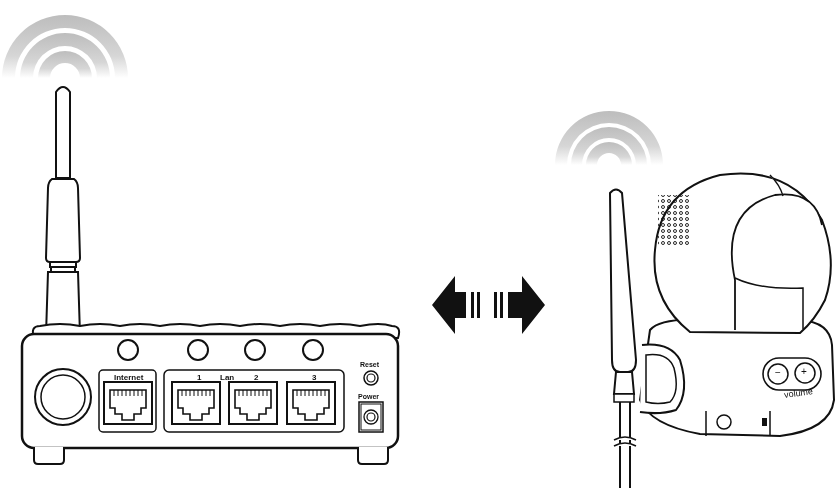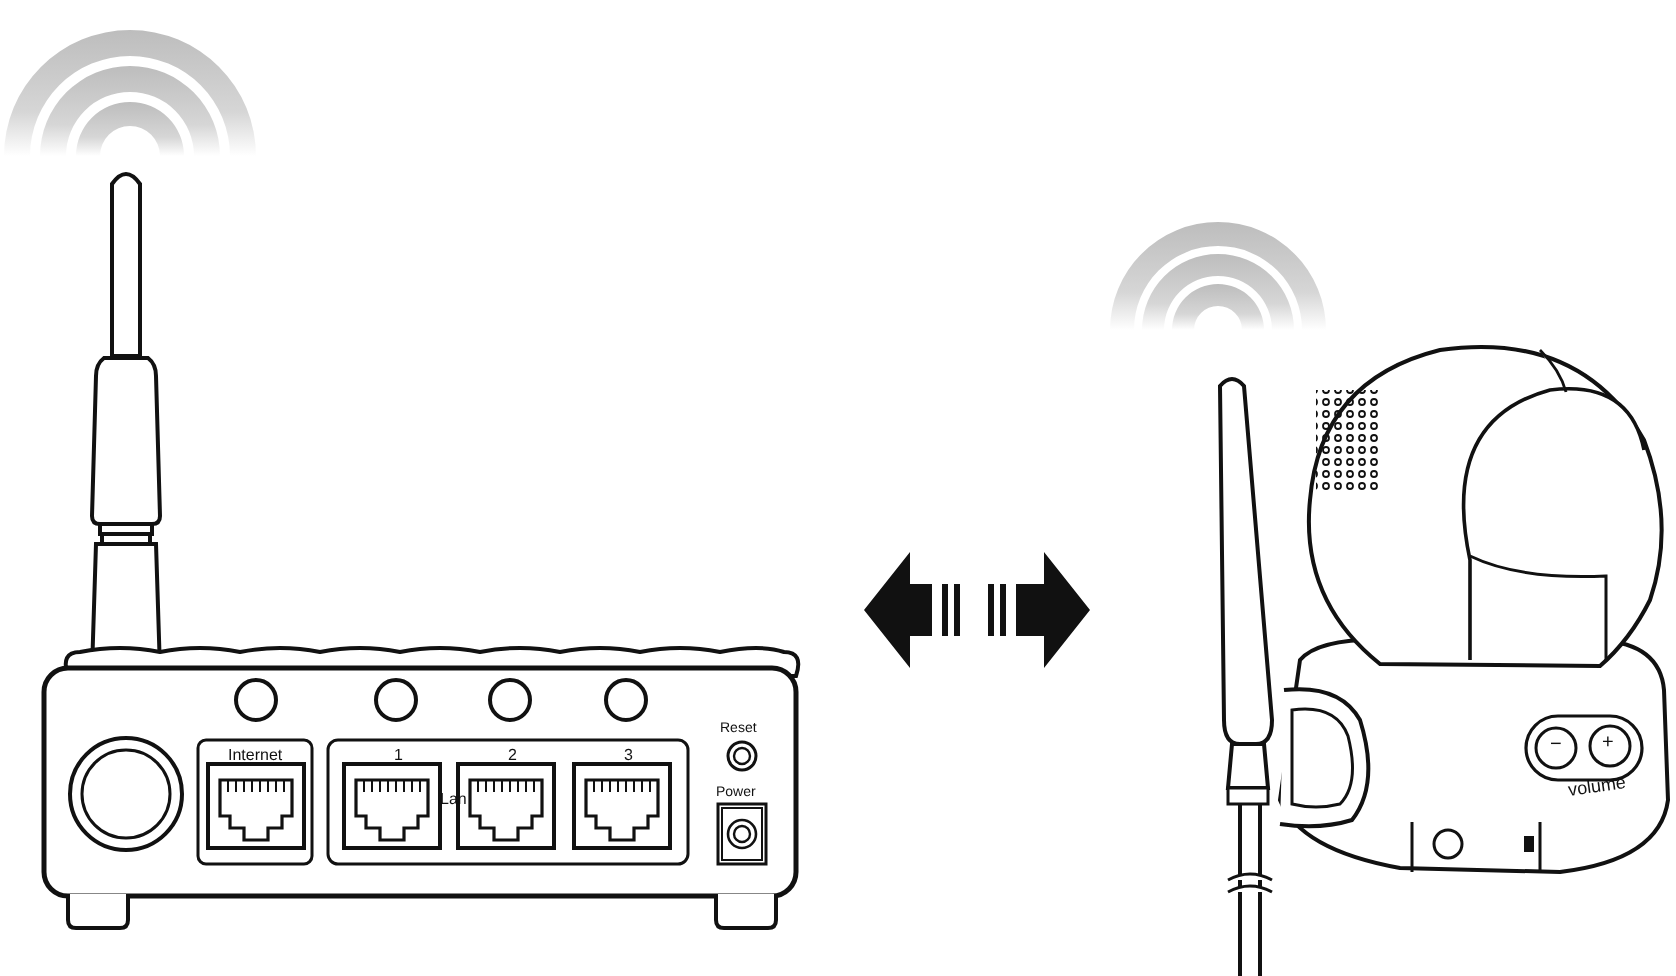--- a/index.html
+++ b/index.html
@@ -1,19 +1,19 @@
 <!DOCTYPE html>
 <html><head>
 <meta charset="utf-8">
 <style>
   html, body { margin:0; padding:0; background:#ffffff; }
   body { width:838px; height:488px; position:relative; overflow:hidden;
          font-family: "Liberation Sans", sans-serif; }
   .layer { position:absolute; left:0; top:0; }
-  .lbl { position:absolute; font-family:"Liberation Sans", sans-serif; font-weight:normal;
+  .lbl { position:absolute; font-family:"Liberation Sans", sans-serif; font-weight:bold;
          color:#111; white-space:nowrap; line-height:1; }
   .vol { position:absolute; font-family:"Liberation Sans", sans-serif; color:#111;
          font-size:9px; transform:rotate(-8deg); line-height:1; }
 </style>
 </head>
 <body>
 
 <svg class="layer" width="838" height="488" viewBox="0 0 838 488">
   <defs>
     <linearGradient id="sig" x1="0" y1="0" x2="0" y2="1">
@@ -130,21 +130,21 @@
     <circle cx="805" cy="373" r="10" stroke-width="1.5"></circle>
 
     <path d="M610,193 Q616,186 622,193 L636,360 Q636,372 628,372 L620,372 Q612,372 612,360 Z"></path>
     <path d="M616,372 L632,372 L634,394 L614,394 Z"></path>
     <rect x="614" y="394" width="20" height="8" stroke-width="1.5"></rect>
   </g>
 </svg>
 
 <span class="lbl" style="left:114px;top:374px;font-size:8px">Internet</span>
 <span class="lbl" style="left:197px;top:374px;font-size:8px">1</span>
-<span class="lbl" style="left:220px;top:396px;font-size:8px">Lan</span>
+<span class="lbl" style="left:220px;top:374px;font-size:8px">Lan</span>
 <span class="lbl" style="left:254px;top:374px;font-size:8px">2</span>
 <span class="lbl" style="left:312px;top:374px;font-size:8px">3</span>
 <span class="lbl" style="left:360px;top:361px;font-size:7px">Reset</span>
 <span class="lbl" style="left:358px;top:393px;font-size:7px">Power</span>
 
 <span class="lbl" style="left:775px;top:368px;font-size:10px;font-weight:normal">−</span>
 <span class="lbl" style="left:801px;top:367px;font-size:10px;font-weight:normal">+</span>
 <span class="vol" style="left:784px;top:389px">volume</span>
 
 </body></html>

